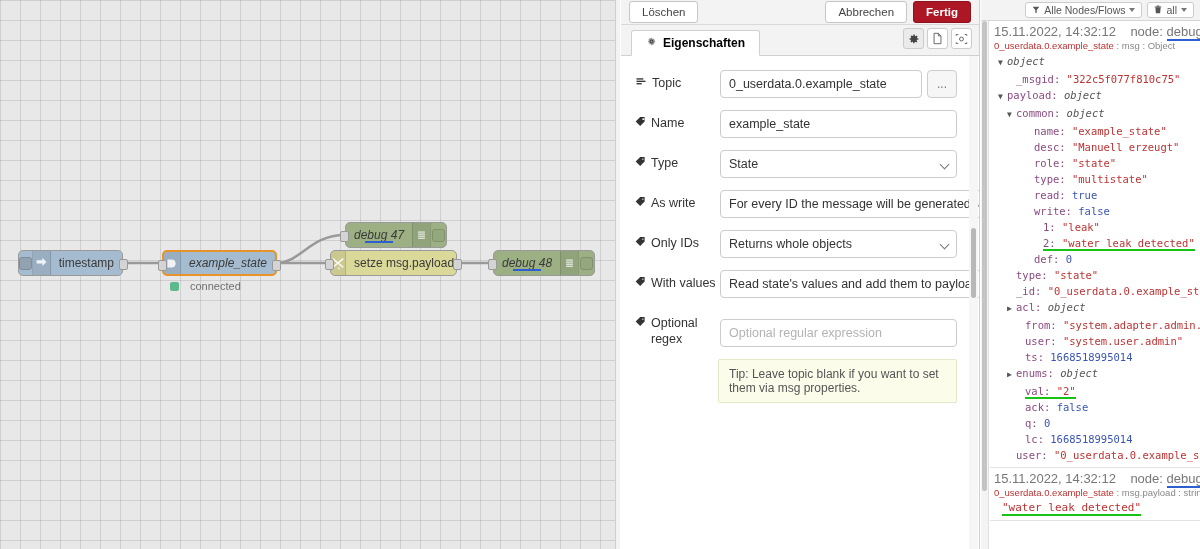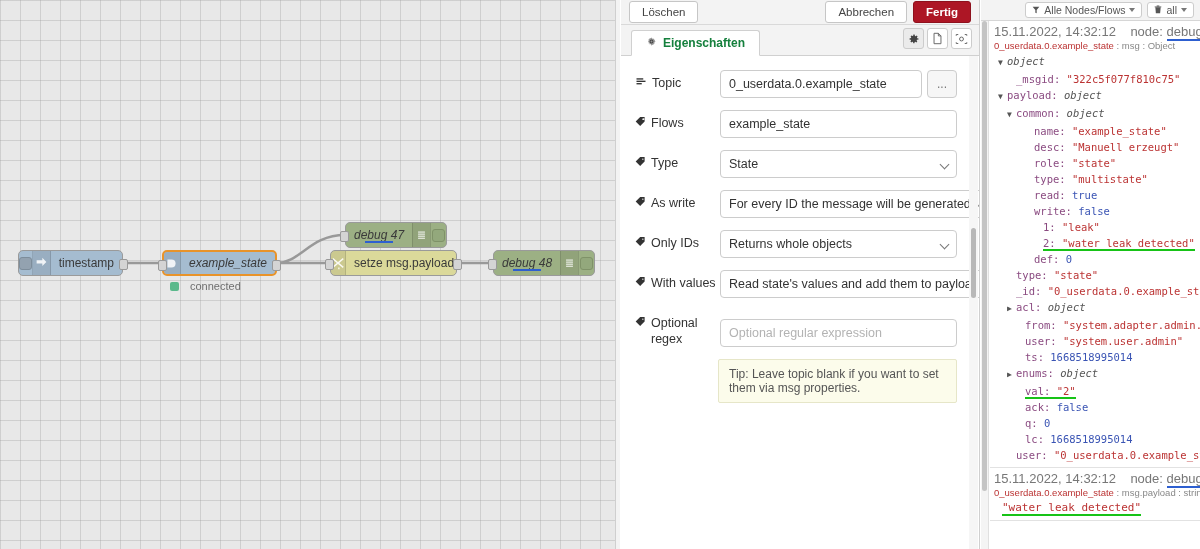--- a/index.html
+++ b/index.html
@@ -88,21 +88,21 @@
   .btn-primary { background:#ad1625; border-color:#8e111d; color:#fff; font-weight:bold; }
   .spacer { flex:1; }
 
   .tabrow {
     height:31px; background:#f3f3f3; border-bottom:1px solid #d0d0d0;
     display:flex; align-items:flex-end; padding-left:10px; position:relative;
   }
   .tab {
     height:26px; background:#fff; border:1px solid #d0d0d0; border-bottom:1px solid #fff;
     border-radius:3px 3px 0 0; display:flex; align-items:center; gap:6px;
-    padding:0 14px; font-size:12px; font-weight:bold; color:#15803d; margin-bottom:-1px;
+    padding:0 14px; font-size:12px; font-weight:bold; color:#000000; margin-bottom:-1px;
   }
   .tab-tools { position:absolute; right:7px; top:3px; display:flex; gap:3px; }
   .tool-btn {
     width:21px; height:21px; border:1px solid #ccc; border-radius:3px; background:#fff;
     display:flex; align-items:center; justify-content:center; cursor:pointer;
   }
   .tool-btn.active { background:#ebebeb; }
 
   .props-body { position:relative; height:493px; overflow:hidden; padding:14px 0 4px 0; }
   .form-row { display:flex; align-items:flex-start; padding:0 22px 0 14px; margin-bottom:12px; }
@@ -345,21 +345,21 @@
       </div>
 
       <div class="form-row">
         <div class="form-label">
           <span>
             <svg width="11" height="11" viewBox="0 0 16 16" fill="#333">
               <path d="M7.5 1.5H14V8l-6.5 6.5L1 8zM11.6 4.6a1 1 0 100-.1z"></path>
               <circle cx="11.4" cy="4.6" r="1" fill="#fff"></circle>
             </svg>
           </span>
-          <span class="lbl-text">Flows</span>
+          <span class="lbl-text">Name</span>
         </div>
         <div class="form-ctl">
           <input class="txt" type="text" value="example_state" style="">
         </div>
       </div>
 
       <div class="form-row">
         <div class="form-label">
           <span>
             <svg width="11" height="11" viewBox="0 0 16 16" fill="#333">

